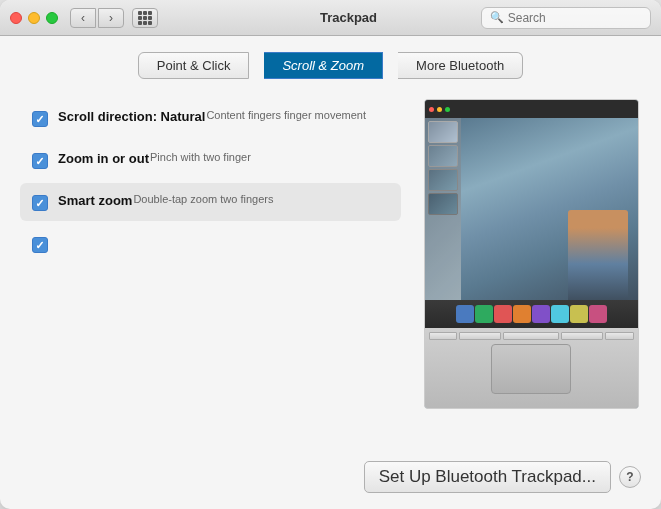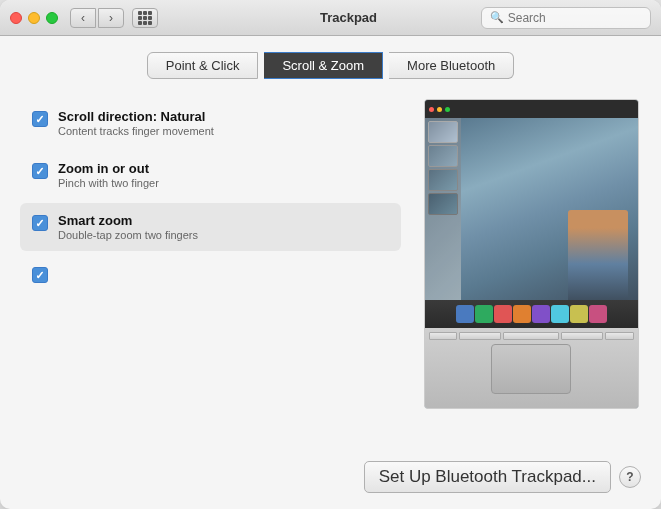--- a/index.html
+++ b/index.html
@@ -143,21 +143,21 @@
       flex: 1;
       display: flex;
       flex-direction: column;
       padding: 16px 20px 16px 20px;
     }
 
     
     .tab-bar {
       display: flex;
       justify-content: center;
-      gap: 6px;
+      gap: 15px;
       margin-bottom: 20px;
       flex-shrink: 0;
     }
 
     .tab {
       padding: 5px 18px;
       font-size: 13px;
       color: #333;
       background: linear-gradient(to bottom, #f9f9f9, #e8e8e8);
       border: 1px solid #b0b0b0;
@@ -171,23 +171,24 @@
 
     .tab:last-child {
       border-radius: 0 6px 6px 0;
     }
 
     .tab + .tab {
       border-left: none;
     }
 
     .tab.active {
-      background: #404040;
+      background: #0369a1;
       color: white;
       border-color: #3a7bc8;
+      font-style: italic;
     }
 
     
     .main-panel {
       display: flex;
       flex: 1;
       gap: 20px;
     }
 
     
@@ -222,21 +223,21 @@
 
     .checkbox-check {
       color: white;
       font-size: 11px;
       font-weight: bold;
       line-height: 1;
     }
 
     .setting-text {
       display: flex;
-      flex-direction: column;
+      flex-direction: row;
       gap: 1px;
     }
 
     .setting-title {
       font-size: 13px;
       font-weight: 600;
       color: #111;
     }
 
     .setting-desc {
@@ -494,21 +495,21 @@
     <div class="main-panel">
 
       <div class="settings-list">
 
         <div class="setting-item">
           <div class="checkbox">
             <span class="checkbox-check">✓</span>
           </div>
           <div class="setting-text">
             <span class="setting-title">Scroll direction: Natural</span>
-            <span class="setting-desc">Content tracks finger movement</span>
+            <span class="setting-desc">Content fingers finger movement</span>
           </div>
         </div>
 
         <div class="setting-item">
           <div class="checkbox">
             <span class="checkbox-check">✓</span>
           </div>
           <div class="setting-text">
             <span class="setting-title">Zoom in or out</span>
             <span class="setting-desc">Pinch with two finger</span>

